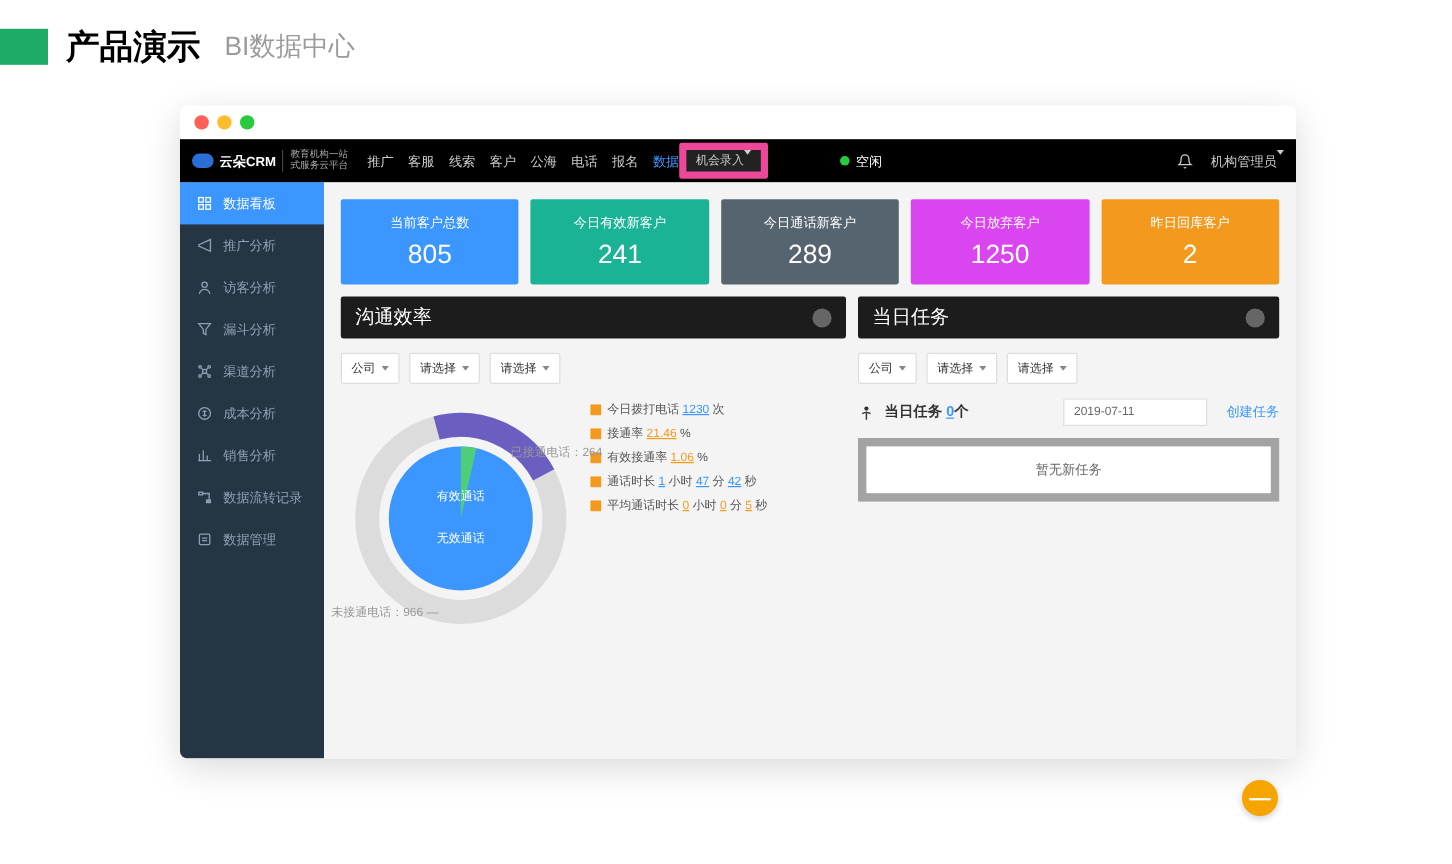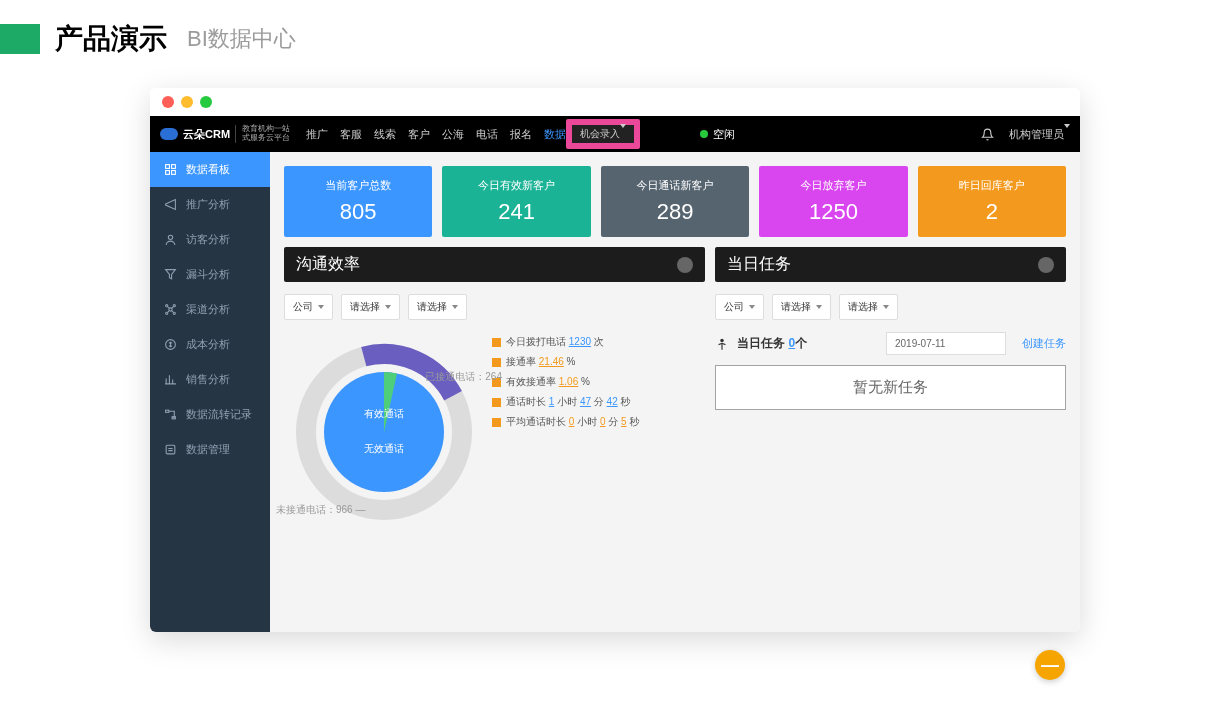--- a/index.html
+++ b/index.html
@@ -58,21 +58,21 @@
 .legend .sq{display:inline-block;width:9px;height:9px;margin-right:5px;vertical-align:middle}
 .lnk{color:#3b96ff;text-decoration:underline}
 .or{color:#f39a1e;text-decoration:underline}
 .anno{font-size:10px;color:#999;position:absolute}
 
 .task-row{display:flex;align-items:center;gap:8px;margin-bottom:10px}
 .task-ico{width:14px;height:18px}
 .task-txt{font-size:12px;color:#333;font-weight:600}
 .date-inp{margin-left:auto;border:1px solid #ddd;padding:5px 8px;font-size:10px;background:#fff;width:120px;color:#666}
 .create-link{color:#3b96ff;font-size:11px;margin-left:8px;cursor:pointer}
-.empty-box{border:1px solid #a3a3a3;background:#fff;padding:12px;text-align:center;color:#666;font-size:15px}
+.empty-box{border:7px solid #a3a3a3;background:#fff;padding:12px;text-align:center;color:#666;font-size:11px}
 
 .float-btn{position:absolute;width:30px;height:30px;background:#f6a500;border-radius:50%;right:145px;bottom:40px;box-shadow:0 2px 6px rgba(0,0,0,.2);cursor:pointer;display:flex;align-items:center;justify-content:center;color:#fff;font-size:18px;font-weight:700}
 </style>
 </head>
 <body>
 
 <div class="page-header">
   <div class="green-bar"></div>
   <div class="hdr-title">产品演示</div>
   <div class="hdr-sub">BI数据中心</div>

